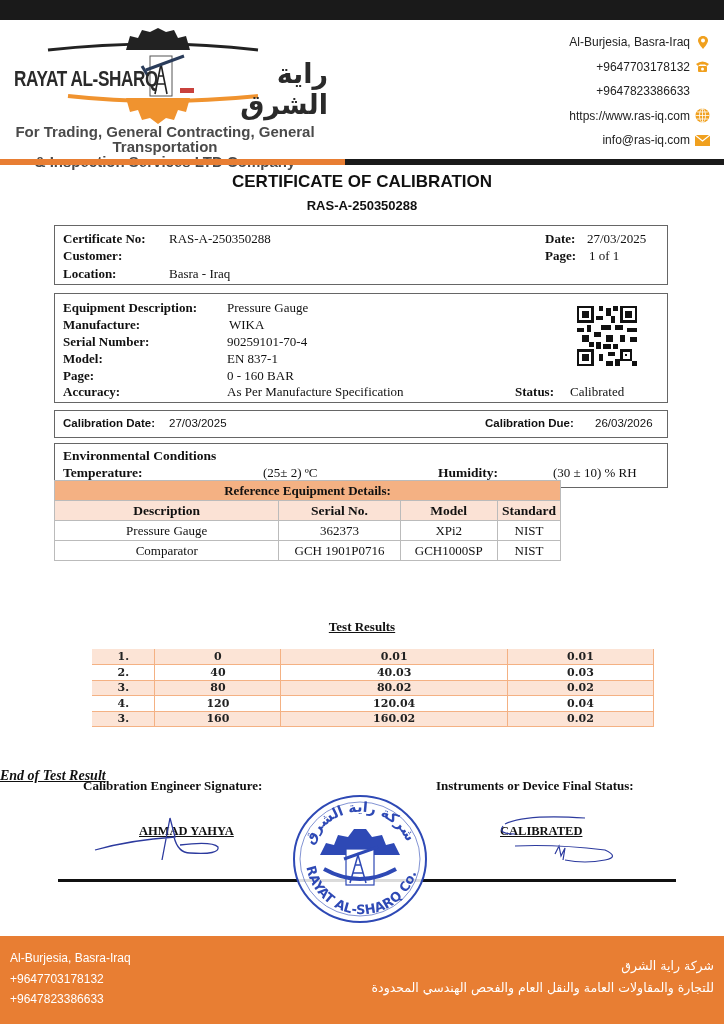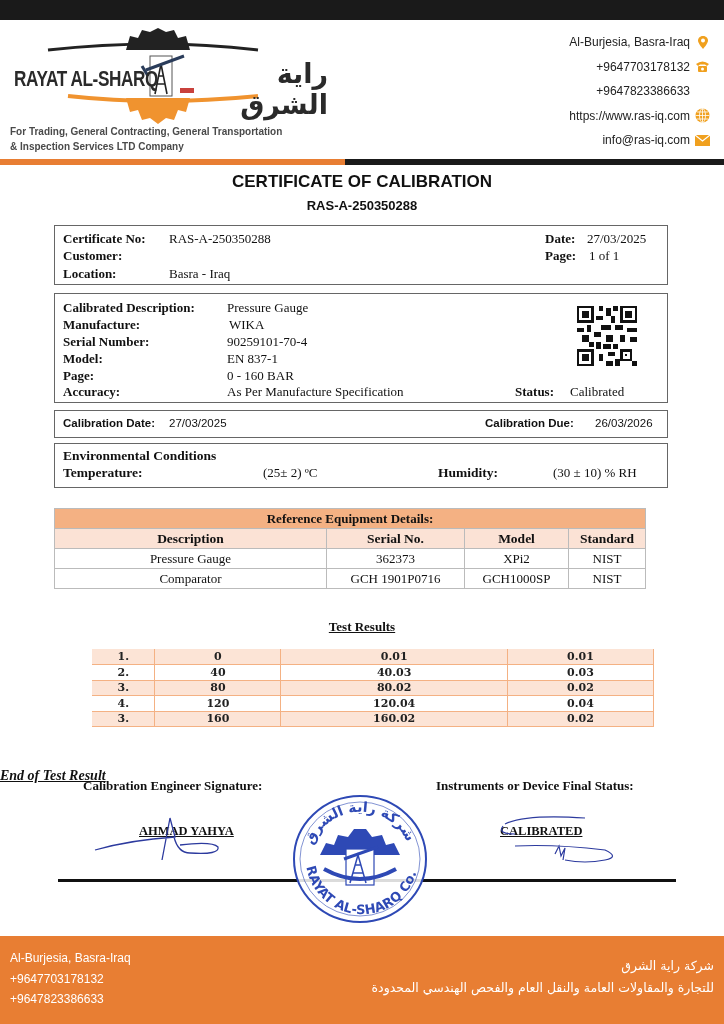--- a/index.html
+++ b/index.html
@@ -6,21 +6,21 @@
   html, body { width: 724px; height: 1024px; background: #ffffff; overflow: hidden; }
   body { position: relative; font-family: "Liberation Serif", serif; color: #111; }
 
   .top-bar { position: absolute; left: 0; top: 0; width: 724px; height: 20px; background: #1a1a1a; }
 
   
   .logo { position: absolute; left: 8px; top: 26px; width: 320px; height: 100px; }
   .logo svg { position: absolute; left: 0; top: 0; }
   .logo-en { position: absolute; left: 6px; top: 40px; font-family: "Liberation Sans", sans-serif; font-weight: bold; font-size: 22px; letter-spacing: -0.5px; color: #2a2a2a; transform: scaleX(0.78); transform-origin: left; }
   .logo-ar { position: absolute; left: 202px; top: 32px; font-family: "DejaVu Sans", sans-serif; font-weight: bold; font-size: 27px; color: #2a2a2a; direction: rtl; }
-  .tagline { position: absolute; left: 10px; top: 124px; width: 310px; font-family: "Liberation Sans", sans-serif; font-weight: bold; font-size: 10px; color: #4a4a4a; line-height: 15px; }
+  .tagline { position: absolute; left: 10px; top: 124px; width: 310px; text-align: center; font-family: "Liberation Sans", sans-serif; font-weight: bold; font-size: 15px; color: #4a4a4a; line-height: 15px; }
 
   .contacts { position: absolute; right: 14px; top: 30px; text-align: right; font-family: "Liberation Sans", sans-serif; font-size: 12px; color: #222; }
   .contact-row { height: 24.5px; display: flex; justify-content: flex-end; align-items: center; gap: 5px; }
   .cicon { width: 15px; height: 15px; display: inline-flex; align-items: center; justify-content: center; }
   .cicon.blank { width: 15px; }
 
   .divider { position: absolute; top: 159px; height: 6px; }
   .divider.orange { left: 0; width: 345px; background: #e87e33; }
   .divider.black { left: 345px; width: 379px; background: #1a1a1a; }
 
@@ -33,21 +33,21 @@
   .box3 { top: 410px; height: 28px; }
   .box4 { top: 443px; height: 45px; }
 
   .f { position: absolute; font-size: 13px; white-space: nowrap; }
   .b { font-weight: bold; }
   .calibri { font-family: "Liberation Sans", sans-serif; font-size: 11.5px; text-align: center; }
 
   .qr { position: absolute; right: 30px; top: 12px; width: 60px; height: 60px; }
 
   
-  .ref-table { position: absolute; left: 54px; top: 508px; width: 592px; border-collapse: collapse; font-size: 13px; }
+  .ref-table { position: absolute; left: 54px; top: 480px; width: 507px; border-collapse: collapse; font-size: 13px; }
   .ref-table td, .ref-table th { border: 1px solid #bbb; text-align: center; height: 20px; padding: 0 4px; }
   .ref-table .hdr-main { background: #f4b183; font-weight: bold; }
   .ref-table .hdr-cols th { background: #fbe2d5; font-weight: bold; font-size: 13.5px; }
 
   .section-title { position: absolute; left: 0; width: 724px; text-align: center; font-weight: bold; font-size: 13px; text-decoration: underline; }
 
   
   .test-table { position: absolute; left: 92px; top: 649px; width: 562px; border-collapse: collapse; font-family: "DejaVu Serif", serif; font-size: 11px; font-weight: bold; }
   .test-table th { background: #f29a56; color: #fff; height: 19px; font-family: "Liberation Serif", serif; font-size: 13.5px; border-right: 1px solid #f7c7a0; }
   .test-table td { text-align: center; height: 15.5px; border-right: 1px solid #f4b183; border-bottom: 1px solid #f4b183; color: #222; }
@@ -153,21 +153,21 @@
   <span class="f b" style="left:8px;top:22px">Customer:</span>
   <span class="f b" style="left:8px;top:40px">Location:</span>
   <span class="f" style="left:114px;top:40px">Basra - Iraq</span>
   <span class="f b" style="left:490px;top:5px">Date:</span>
   <span class="f" style="left:532px;top:5px">27/03/2025</span>
   <span class="f b" style="left:490px;top:22px">Page:</span>
   <span class="f" style="left:534px;top:22px">1 of 1</span>
 </div>
 
 <div class="box box2">
-  <span class="f b" style="left:8px;top:6px">Calibrated Description:</span>
+  <span class="f b" style="left:8px;top:6px">Equipment Description:</span>
   <span class="f" style="left:172px;top:6px">Pressure Gauge</span>
   <span class="f b" style="left:8px;top:23px">Manufacture:</span>
   <span class="f" style="left:174px;top:23px">WIKA</span>
   <span class="f b" style="left:8px;top:40px">Serial Number:</span>
   <span class="f" style="left:172px;top:40px">90259101-70-4</span>
   <span class="f b" style="left:8px;top:57px">Model:</span>
   <span class="f" style="left:172px;top:57px">EN 837-1</span>
   <span class="f b" style="left:8px;top:74px">Page:</span>
   <span class="f" style="left:172px;top:74px">0 - 160 BAR</span>
   <span class="f b" style="left:8px;top:90px">Accuracy:</span>

